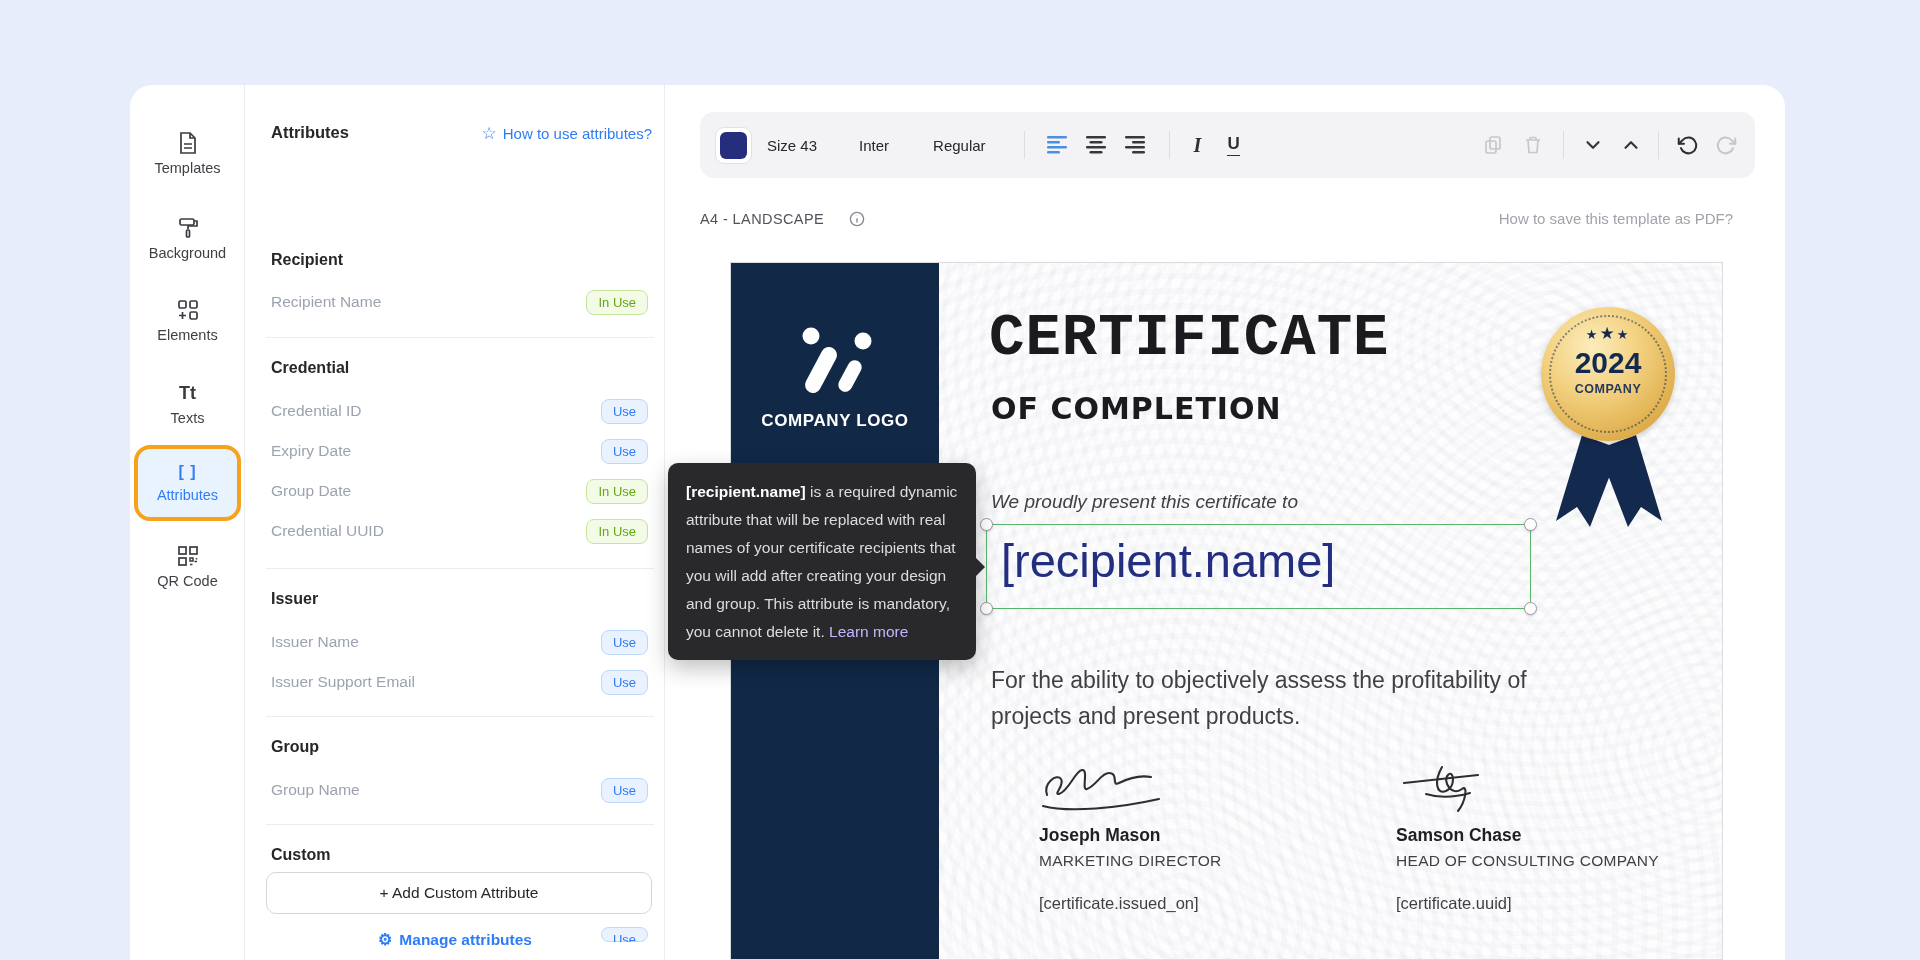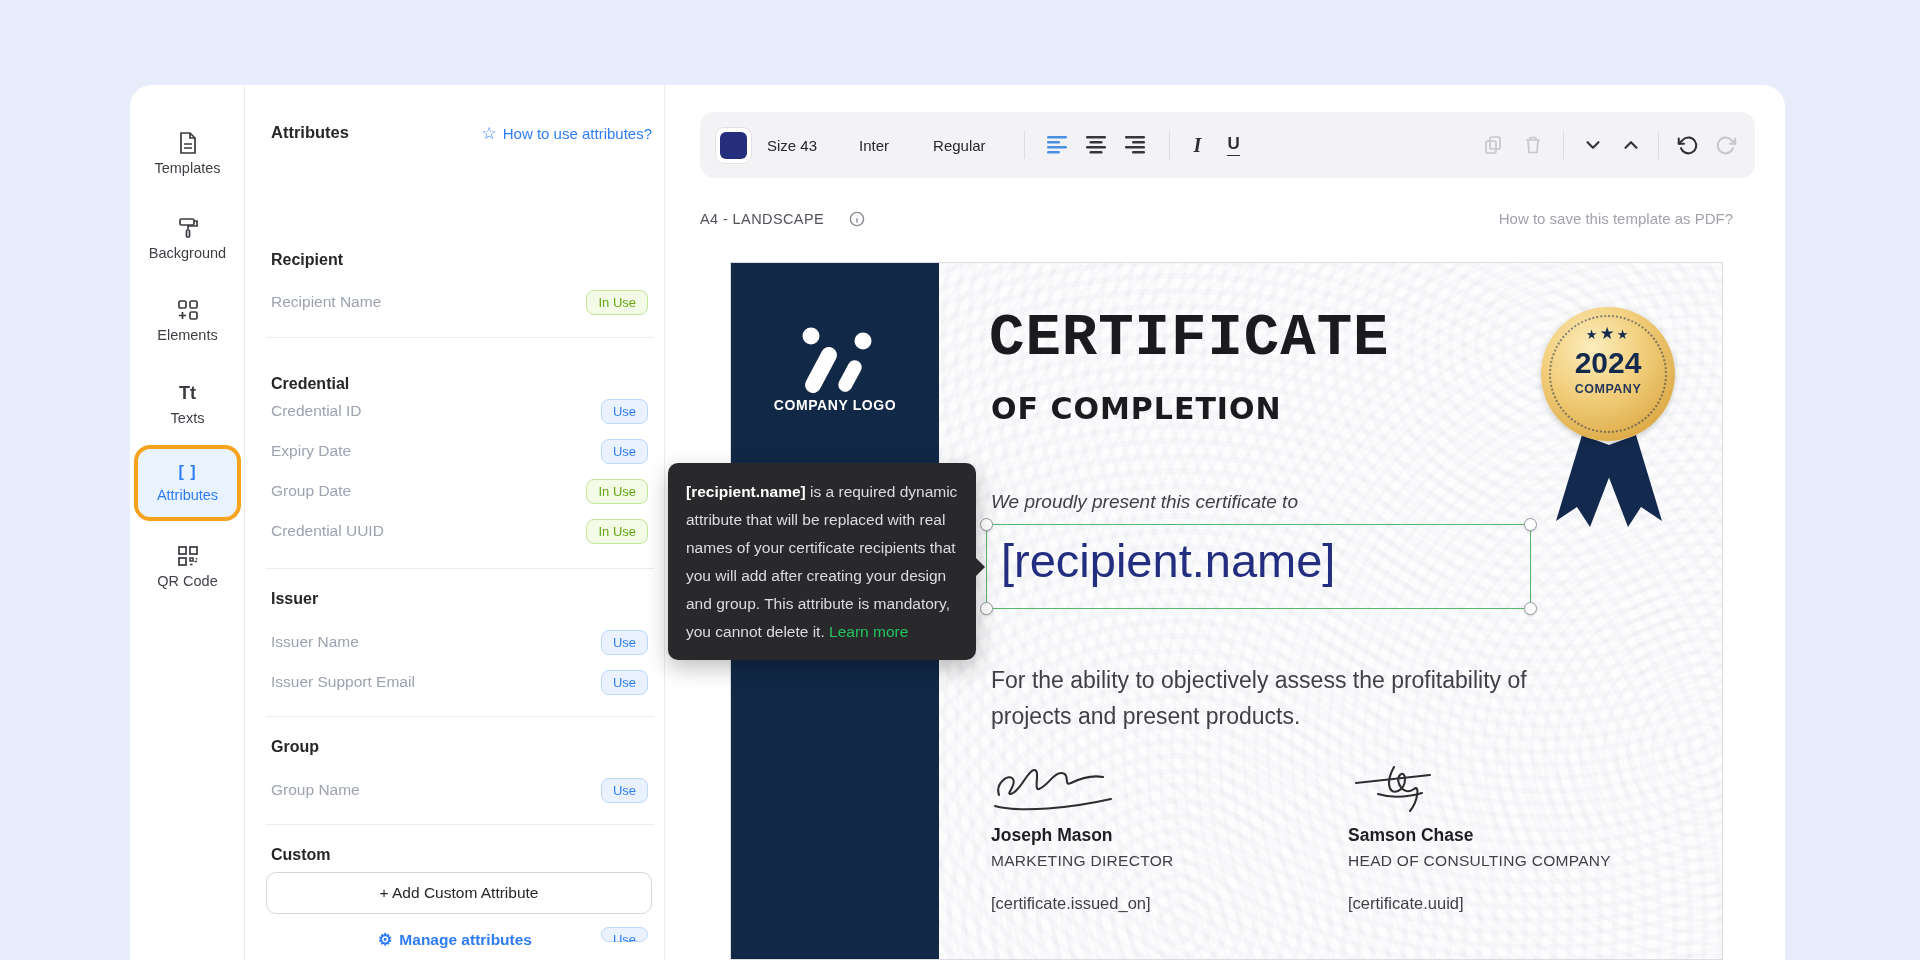--- a/index.html
+++ b/index.html
@@ -60,36 +60,36 @@
 
   
   .cert { position:absolute; left:600px; top:177px; width:993px; height:698px; background:#fdfdfe;
           border:1px solid #dcdce0;
           background-image:
             repeating-radial-gradient(circle at 82% 12%, rgba(18,41,77,0.02) 0 5px, transparent 5px 13px),
             repeating-radial-gradient(circle at 45% 95%, rgba(18,41,77,0.018) 0 6px, transparent 6px 15px),
             repeating-radial-gradient(circle at 98% 70%, rgba(18,41,77,0.02) 0 4px, transparent 4px 12px); }
   .band { position:absolute; left:0; top:0; width:208px; height:100%; background:#112947; }
   .logo-wrap { position:absolute; left:0; top:62px; width:208px; text-align:center; }
-  .logo-cap { color:#fff; font-weight:700; font-size:14px; letter-spacing:0.6px; margin-top:0; }
+  .logo-cap { color:#fff; font-weight:700; font-size:17px; letter-spacing:0.6px; margin-top:14px; }
   .cert-title { position:absolute; left:258px; top:42px; font-family:Liberation Mono, monospace;
                 font-weight:800; font-size:59px; letter-spacing:1px; color:#1b1b1f; }
   .cert-sub { position:absolute; left:260px; top:128px; font-family:"DejaVu Sans", sans-serif;
               font-weight:800; font-size:30px; letter-spacing:1px; color:#1b1b1f; }
   .intro { position:absolute; left:260px; top:228px; font-size:19px; color:#3f3f46;font-style:italic; }
 
   .sel-box { position:absolute; left:255px; top:261px; width:545px; height:85px;
              border:1.6px solid #57b56c; cursor:move; }
   .handle { position:absolute; width:13px; height:13px; border-radius:50%; background:#fff;
             border:1px solid #9a9aa2; box-shadow:0 1px 2px rgba(0,0,0,0.15); }
   .recipient { position:absolute; left:14px; top:8px; font-size:47px; color:#232e80; }
 
   .body-line { position:absolute; left:260px; font-size:23px; color:#3f3f46; }
 
-  .signer { position:absolute; top:498px; width:330px; }
+  .signer { position:absolute; top:498px; width:330px;margin-left:48px; }
   .sig-name { font-size:17.5px; font-weight:700; color:#1f1f23; margin-top:6px; }
   .sig-title { font-size:15.5px; color:#3f3f46; margin-top:6px; letter-spacing:0.3px; }
   .sig-attr { font-size:16.5px; color:#3f3f46; margin-top:24px; }
 
   
   .medal-wrap { position:absolute; left:795px; top:44px; width:165px; height:225px; }
   .ribbons { position:absolute; left:8px; top:128px; z-index:1; }
   .medal { position:absolute; left:15px; top:0; width:134px; height:134px; border-radius:50%; z-index:2;
            background:radial-gradient(circle at 38% 30%, #fcedbd 0%, #f2cf7d 40%, #ddab48 78%, #cf9a3e 100%);
            box-shadow:0 2px 6px rgba(0,0,0,0.18); text-align:center; }
@@ -97,21 +97,21 @@
   .medal-stars { margin-top:16px; color:#14294e; font-size:13px; letter-spacing:2px; }
   .medal-stars .big { font-size:17px; }
   .medal-year { font-size:30px; font-weight:700; color:#14294e; margin-top:2px; }
   .medal-cap { font-size:12.5px; font-weight:600; color:#27375c; letter-spacing:0.5px; margin-top:2px; }
 
   
   .tooltip { position:absolute; left:538px; top:378px; width:308px; background:#29292c; border-radius:10px;
              padding:15px 18px 14px 18px; z-index:6; box-shadow:0 8px 22px rgba(0,0,0,0.25);
              font-size:15.5px; line-height:28px; color:#dcdcdf; }
   .tooltip b { color:#fff; }
-  .tt-link { color:#22c55e; cursor:pointer; display:inline-block; }
+  .tt-link { color:#c4b5fd; cursor:pointer; display:inline-block; }
   .tt-arrow { position:absolute; right:-9px; top:94px; width:0; height:0;
               border-top:10px solid transparent; border-bottom:10px solid transparent; border-left:10px solid #29292c; }
 
   svg { display:block; }
 </style>
 </head>
 <body>
 
 <div class="card">
 
@@ -175,21 +175,21 @@
       <span>How to use attributes?</span>
     </div>
 
     <div class="p-abs sec-h" style="top:166px">Recipient</div>
     <div class="p-abs row" style="top:126px; top:203px">
       <span class="lbl">Recipient Name</span>
       <span class="badge b-inuse">In Use</span>
     </div>
     <div class="p-abs divider" style="top:252px"></div>
 
-    <div class="p-abs sec-h" style="top:290px">Credential</div>
+    <div class="p-abs sec-h" style="top:274px">Credential</div>
     <div class="p-abs row" style="top:312px">
       <span class="lbl">Credential ID</span>
       <span class="badge b-use">Use</span>
     </div>
     <div class="p-abs row" style="top:352px">
       <span class="lbl">Expiry Date</span>
       <span class="badge b-use">Use</span>
     </div>
     <div class="p-abs row" style="top:392px">
       <span class="lbl">Group Date</span>

